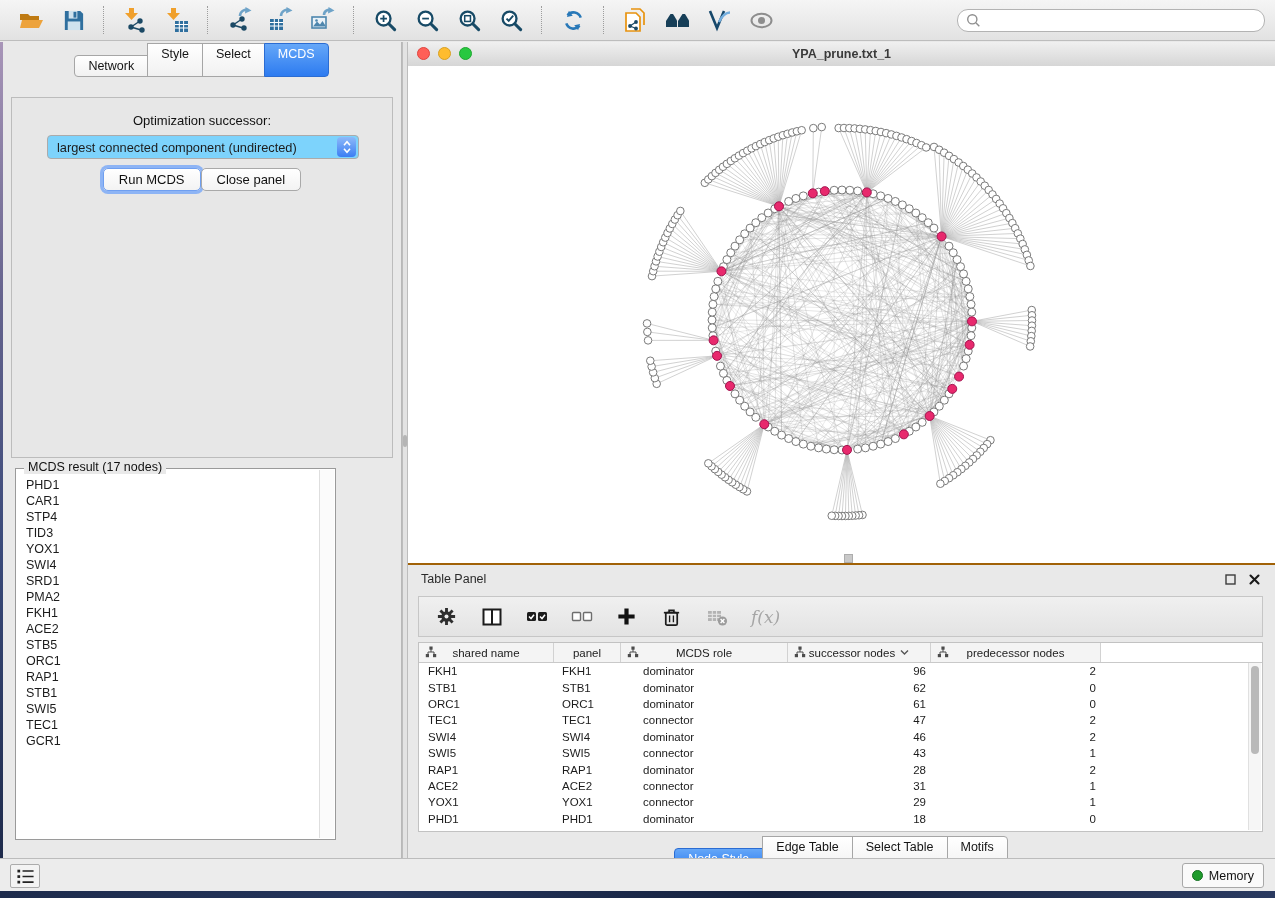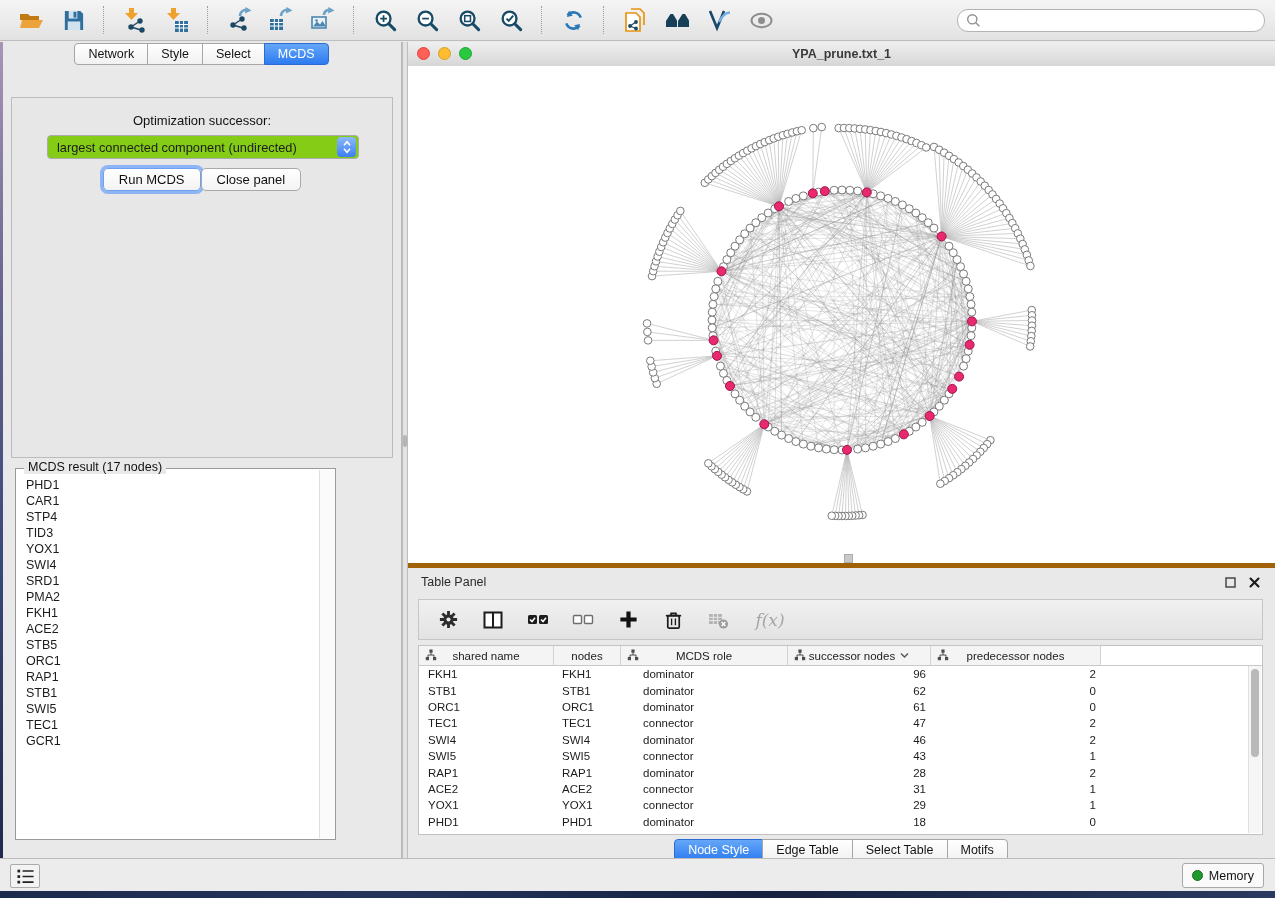--- a/index.html
+++ b/index.html
@@ -25,28 +25,28 @@
 
   
   .control-panel{position:absolute;left:3px;top:42px;width:399px;height:816px;background:#e9e9e9;
     border-right:1px solid #b8b8b8;box-sizing:border-box;}
   .panel-head{height:28px;display:flex;align-items:center;padding:0 13px;}
   .panel-title{font-size:12.5px;color:#2a2a2a;flex:1;}
   .mini-btn{width:16px;height:16px;display:flex;align-items:center;justify-content:center;margin-left:8px;}
   .cp-tabs{display:flex;justify-content:center;margin-top:1px;}
   .tab{background:linear-gradient(#ffffff,#f1f1f1);border:1px solid #a6a6a6;margin-left:-1px;
     padding:3px 13px;font-size:12.5px;color:#141414;cursor:default;}
-  .tab:first-child{border-radius:4px 0 0 4px;}
+  .tab:first-child{border-radius:4px 0 0 4px;margin-top:12px;}
   .tab:last-child{border-radius:0 4px 4px 0;}
   .tab.active{background:linear-gradient(#65a7f8,#2d7bf0);border-color:#2b6cd2;color:#fff;}
   .cp-inset{position:absolute;left:8px;top:55px;width:382px;height:361px;box-sizing:border-box;
     border:1px solid #bcbcbc;background:#e7e7e7;}
   .opt-label{margin-top:15px;text-align:center;font-size:13px;color:#111;}
   .criterion{position:absolute;left:35px;top:37px;width:312px;height:24px;box-sizing:border-box;
-    background:#84cc16;border:1px solid #ababab;border-radius:4px;display:flex;align-items:center;}
+    background:#7dd3fc;border:1px solid #ababab;border-radius:4px;display:flex;align-items:center;}
   .criterion-value{flex:1;font-size:12.8px;padding-left:9px;white-space:nowrap;}
   .stepper{width:19px;height:20px;margin-right:2px;border-radius:4px;
     background:linear-gradient(#8db9f9,#3c7ef3);display:flex;align-items:center;justify-content:center;}
   .btn-row{position:absolute;left:0;right:0;top:70px;display:flex;justify-content:center;}
   .push-btn{background:linear-gradient(#ffffff,#f3f3f3);border:1px solid #a9a9a9;border-radius:5px;
     font-size:13px;padding:3px 15px;font-family:inherit;color:#111;}
   .focus-ring{box-shadow:0 0 0 3px rgba(92,152,252,.65);border-color:#6f9ff0;}
   .result-group{position:absolute;left:12px;top:426px;width:321px;height:372px;box-sizing:border-box;
     border:1px solid #9a9a9a;background:#fff;}
   .result-legend{position:absolute;top:-9px;left:8px;background:#e9e9e9;padding:0 4px;font-size:12.5px;color:#111;}
@@ -67,25 +67,25 @@
   .light{width:13px;height:13px;border-radius:50%;}
   .light.red{background:#ff5f57;border:1px solid #e0443e;box-sizing:border-box;}
   .light.yellow{background:#febc2e;border:1px solid #d8a022;box-sizing:border-box;}
   .light.green{background:#28c840;border:1px solid #1da82f;box-sizing:border-box;}
   .nf-title{font-size:12.5px;color:#3a3a3a;}
   .nf-canvas{position:absolute;left:0;top:24px;width:867px;height:497px;background:#fff;}
   .nf-grip{position:absolute;left:436px;top:488px;width:7px;height:7px;background:#c9c9c9;border:1px solid #adadad;}
 
   
   .table-panel{position:absolute;left:408px;top:563px;width:867px;height:295px;background:#e9e9e9;
-    border-top:5px solid #a16207;box-sizing:border-box;}
+    border-top:2px solid #a16207;box-sizing:border-box;}
   .tp-toolbar{position:absolute;left:10px;top:31px;width:845px;height:41px;box-sizing:border-box;
     background:linear-gradient(#f0f0f0,#e3e3e3);border:1px solid #c6c6c6;
     display:flex;align-items:center;gap:21px;padding:0 17px;}
-  .tpt-btn{display:flex;align-items:center;justify-content:center;width:24px;height:24px;}
+  .tpt-btn{display:flex;align-items:center;justify-content:flex-start;width:24px;height:24px;}
   .fx-label{font-family:"DejaVu Serif","Liberation Serif",serif;font-style:italic;font-size:17px;color:#a5a5a5;}
   .tp-table{position:absolute;left:10px;top:77px;width:845px;height:190px;box-sizing:border-box;
     background:#fff;border:1px solid #c2c2c2;overflow:hidden;}
   .thead{display:grid;grid-template-columns:135px 67px 167px 143px 170px 1fr;height:19px;
     border-bottom:1px solid #c9c9c9;font-size:11.5px;color:#222;}
   .th{position:relative;background:#f4f4f4;border-right:1px solid #d2d2d2;
     display:flex;align-items:center;justify-content:center;gap:5px;}
   .th .tree{position:absolute;left:6px;top:3px;}
   .th-filler{background:#fff;border-right:none;}
   .tbody{font-size:11.5px;}
@@ -1222,21 +1222,21 @@
           <div class="th">
             <svg class="tree" width="12" height="12" viewBox="0 0 12 12">
               <path d="M6 3v3M3 8V6h6v2" stroke="#4c4c4c" fill="none"></path>
               <rect x="4.4" y="0.5" width="3.2" height="3.2" fill="#4c4c4c"></rect>
               <rect x="0.8" y="8" width="3.2" height="3.2" fill="#4c4c4c"></rect>
               <rect x="8" y="8" width="3.2" height="3.2" fill="#4c4c4c"></rect>
             </svg>
             <span>shared name</span>
           </div>
           <div class="th">
-            <span>nodes</span>
+            <span>panel</span>
           </div>
           <div class="th">
             <svg class="tree" width="12" height="12" viewBox="0 0 12 12">
               <path d="M6 3v3M3 8V6h6v2" stroke="#4c4c4c" fill="none"></path>
               <rect x="4.4" y="0.5" width="3.2" height="3.2" fill="#4c4c4c"></rect>
               <rect x="0.8" y="8" width="3.2" height="3.2" fill="#4c4c4c"></rect>
               <rect x="8" y="8" width="3.2" height="3.2" fill="#4c4c4c"></rect>
             </svg>
             <span>MCDS role</span>
           </div>

